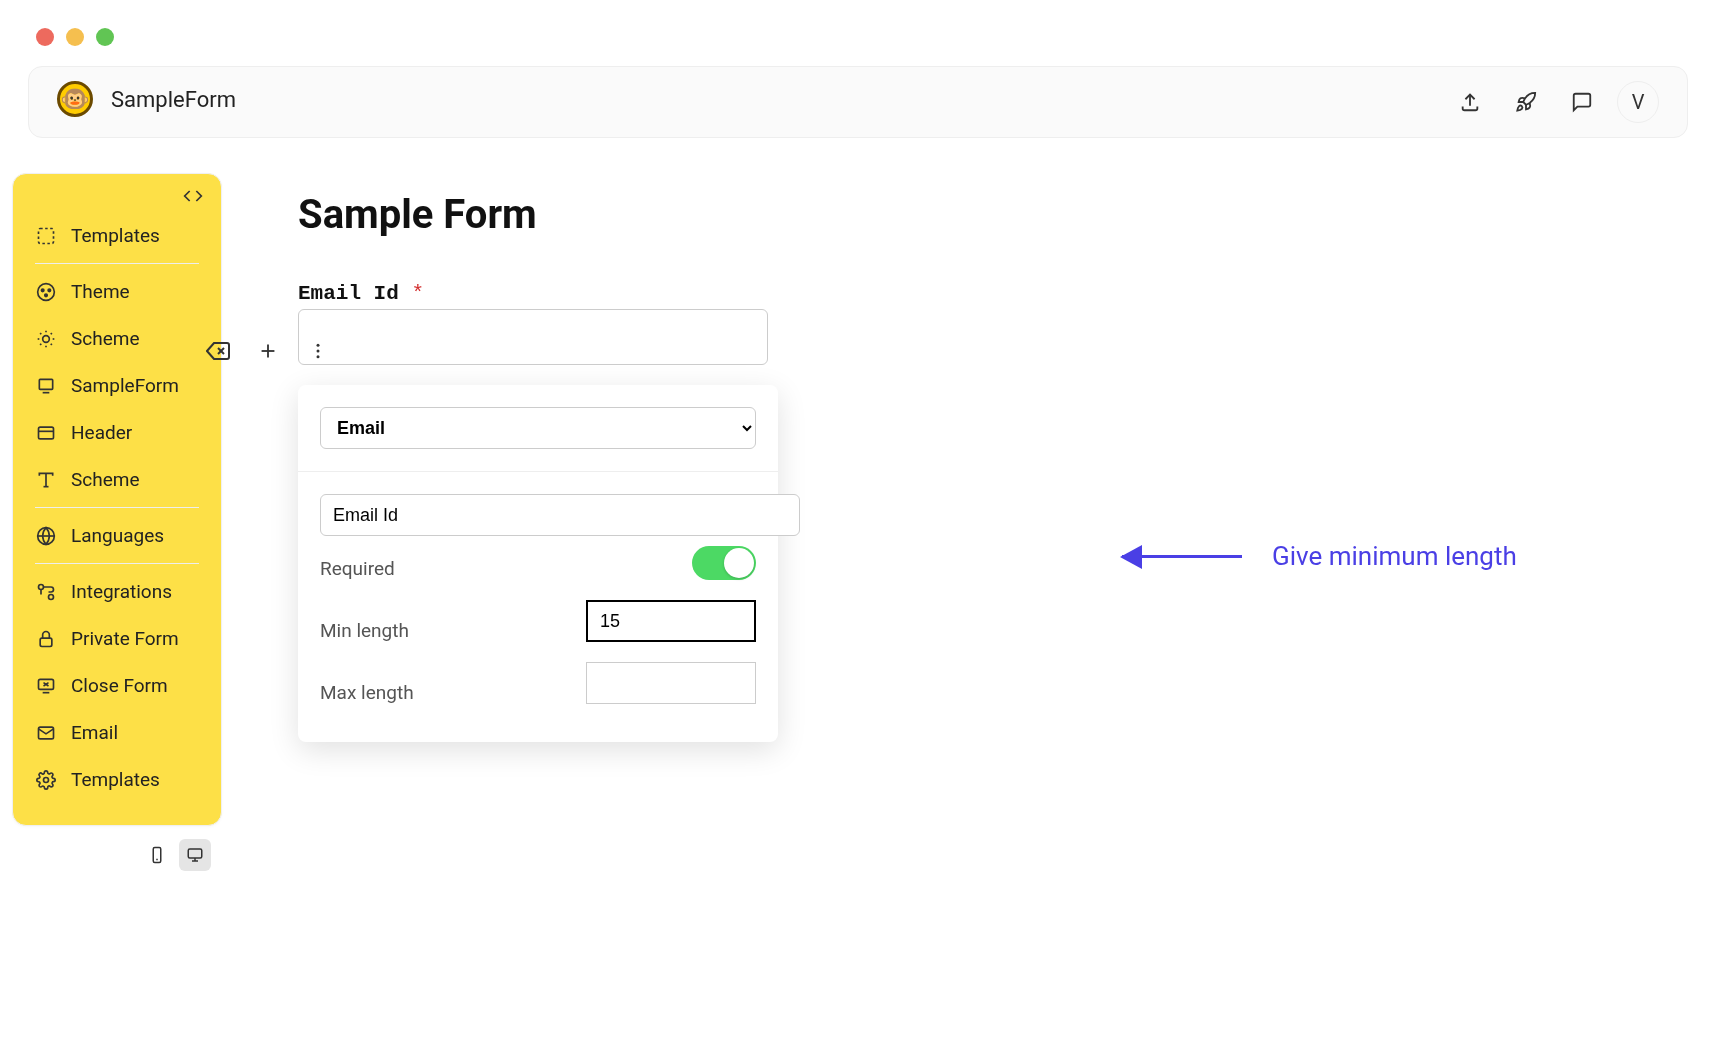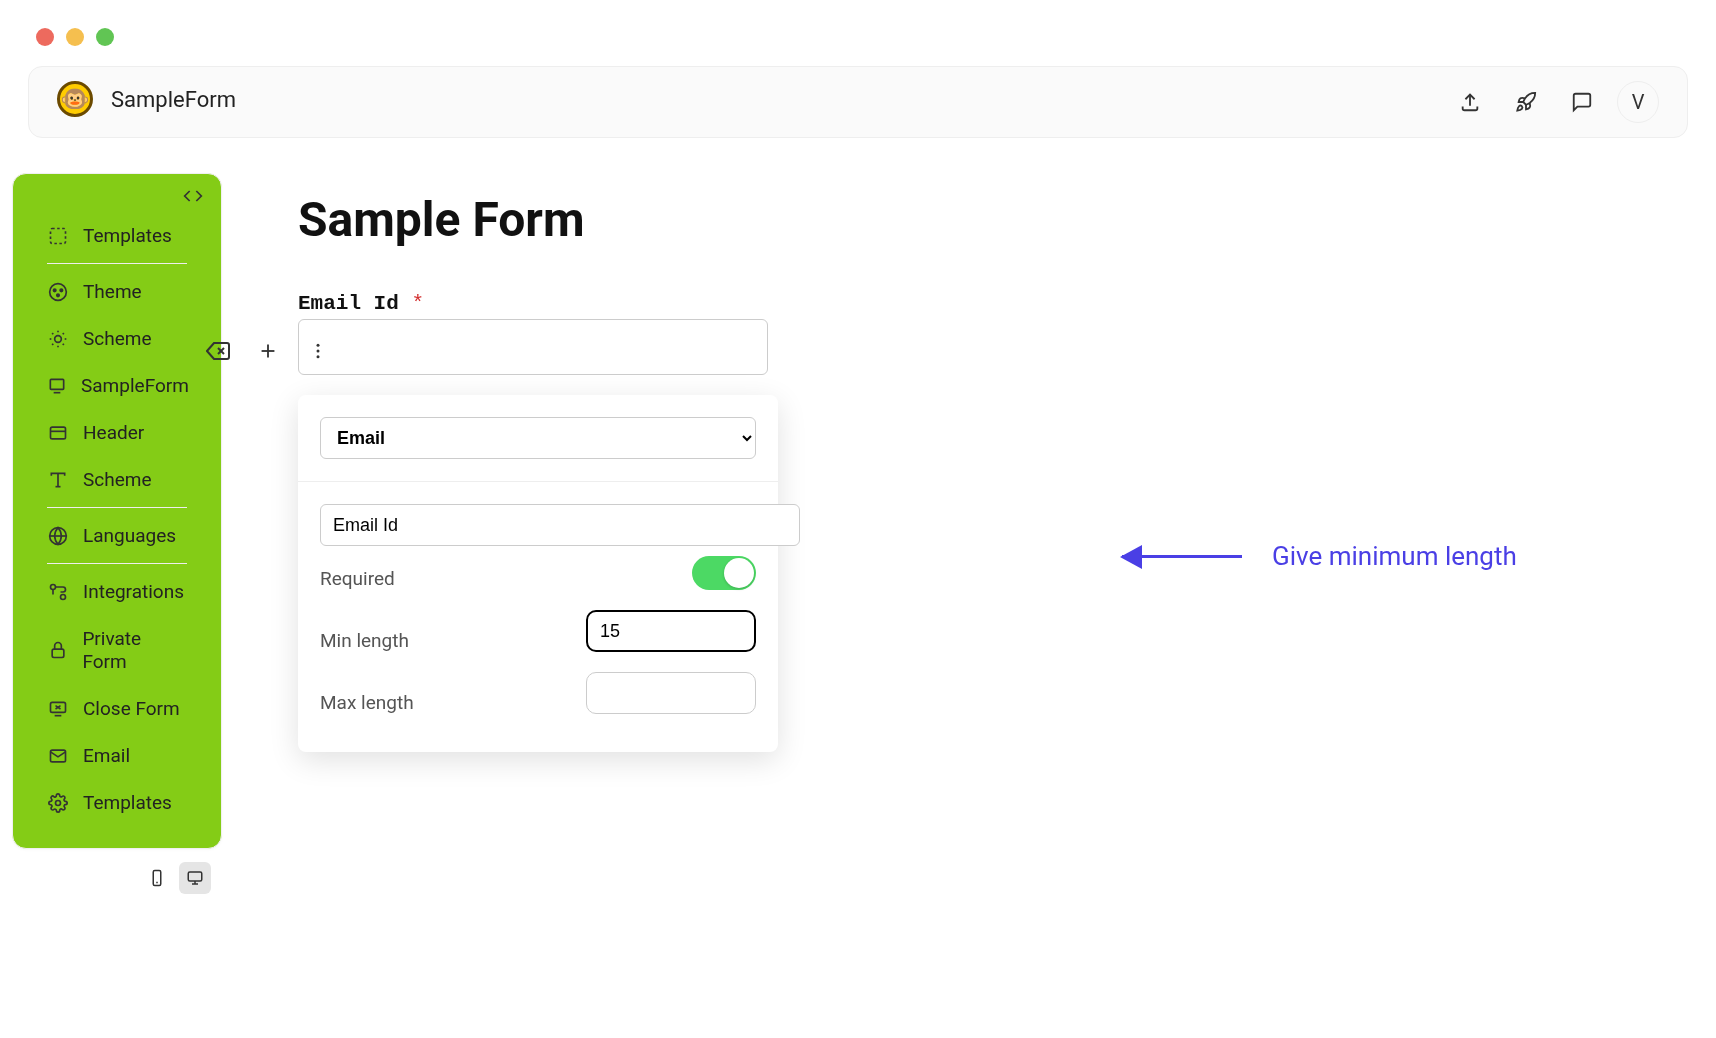--- a/index.html
+++ b/index.html
@@ -15,51 +15,51 @@
     .topbar-left { display: flex; align-items: center; gap: 18px; }
     .logo { width: 36px; height: 36px; border-radius: 50%; background: #ffcc00; border: 3px solid #6b4a00; display: flex; align-items: center; justify-content: center; position: relative; }
     .logo::before { content: "🐵"; font-size: 24px; line-height: 1; }
     .topbar-title { font-size: 22px; color: #222; }
     .topbar-right { display: flex; align-items: center; gap: 14px; }
     .icon-btn { width: 42px; height: 42px; border-radius: 50%; display: flex; align-items: center; justify-content: center; cursor: pointer; color: #333; }
     .avatar-letter { width: 42px; height: 42px; border-radius: 50%; display: flex; align-items: center; justify-content: center; font-size: 20px; font-weight: 400; color: #333; border: 1px solid #eee; }
     
     .workspace { display: flex; padding: 35px 12px 0; gap: 40px; align-items: flex-start; }
     
-    .sidebar { width: 210px; background: #84cc16; border: 1px solid #f0f0f0; border-radius: 14px; padding: 16px 12px 22px; box-shadow: 0 1px 3px rgba(0,0,0,0.03); position: relative; }
+    .sidebar { width: 210px; background: #fde047; border: 1px solid #f0f0f0; border-radius: 14px; padding: 16px 0 22px; box-shadow: 0 1px 3px rgba(0,0,0,0.03); position: relative; }
     .sidebar-code-icon { position: absolute; top: 12px; right: 18px; cursor: pointer; color: #333; }
     .sidebar-list { padding: 22px 0 0; }
     .sidebar-item { display: flex; align-items: center; gap: 14px; padding: 12px 22px; font-size: 19px; color: #222; cursor: pointer; }
     .sidebar-item .icon { width: 22px; display: flex; justify-content: center; color: #333; }
     .sidebar-divider { height: 1px; background: #eee; margin: 4px 22px; }
     
     .sidebar-footer { display: flex; gap: 6px; justify-content: flex-end; padding: 18px 8px 0; position: absolute; bottom: -46px; right: 2px; }
     .device-toggle { width: 32px; height: 32px; border-radius: 6px; display: flex; align-items: center; justify-content: center; cursor: pointer; color: #333; }
     .device-toggle.active { background: #e5e5e5; }
     
     .main-area { flex: 1; position: relative; padding-top: 18px; }
-    .form-title { font-size: 48px; font-weight: 700; color: #111; margin-bottom: 44px; padding-left: 36px; }
+    .form-title { font-size: 40px; font-weight: 700; color: #111; margin-bottom: 44px; padding-left: 36px; }
     
     .field-group { padding-left: 36px; }
     .field-label { font-size: 21px; font-weight: 600; color: #111; margin-bottom: 4px; font-family: Liberation Mono, monospace; }
     .required-star { color: #d32f2f; font-weight: 400; }
     .field-input { width: 470px; height: 56px; border: 1px solid #ccc; border-radius: 6px; padding: 0 14px; font-size: 18px; background: #fff; }
     
     .field-row-controls { display: flex; align-items: center; gap: 18px; position: absolute; left: -60px; top: 162px; }
     .small-icon-btn { width: 32px; height: 32px; display: flex; align-items: center; justify-content: center; cursor: pointer; color: #333; border-radius: 6px; }
     
     .popover { width: 480px; background: #fff; border-radius: 8px; box-shadow: 0 8px 30px rgba(0,0,0,0.12); margin-left: 36px; margin-top: 20px; padding: 22px 0 28px; }
     .popover-select { margin: 0 22px 0; }
     .popover-select select { width: 100%; height: 42px; border: 1px solid #ccc; border-radius: 6px; padding: 0 12px; font-size: 18px; font-weight: 600; background: #fff; cursor: pointer; }
     .popover-divider { height: 1px; background: #eee; margin: 22px 0; }
     .popover-row { display: flex; align-items: flex-end; justify-content: space-between; padding: 10px 22px; }
     .popover-input-full { width: 100%; margin: 0 22px; }
     .popover-input-full input { width: calc(100% - 0px); height: 42px; border: 1px solid #ccc; border-radius: 6px; padding: 0 12px; font-size: 18px; }
     .popover-label { font-size: 19px; color: #555; }
-    .popover-small-input { width: 170px; height: 42px; border: 1px solid #ccc; border-radius: 10px; padding: 0 12px; font-size: 18px; }
+    .popover-small-input { width: 170px; height: 42px; border: 1px solid #ccc; border-radius: 0; padding: 0 12px; font-size: 18px; }
     .popover-small-input.focused { border: 2px solid #000; }
     
     .toggle { width: 64px; height: 34px; border-radius: 17px; background: #4cd964; position: relative; cursor: pointer; }
     .toggle-knob { width: 30px; height: 30px; border-radius: 50%; background: #fff; position: absolute; top: 2px; right: 2px; box-shadow: 0 1px 3px rgba(0,0,0,0.2); }
     
     .annotation { position: absolute; left: 860px; top: 368px; display: flex; align-items: center; gap: 30px; }
     .arrow { width: 120px; height: 3px; background: #4a3fe5; position: relative; }
     .arrow::before { content: ""; position: absolute; left: -2px; top: -10px; border-right: 22px solid #4a3fe5; border-top: 12px solid transparent; border-bottom: 12px solid transparent; }
     .annotation-text { font-size: 26px; color: #4a3fe5; white-space: nowrap; }
     

